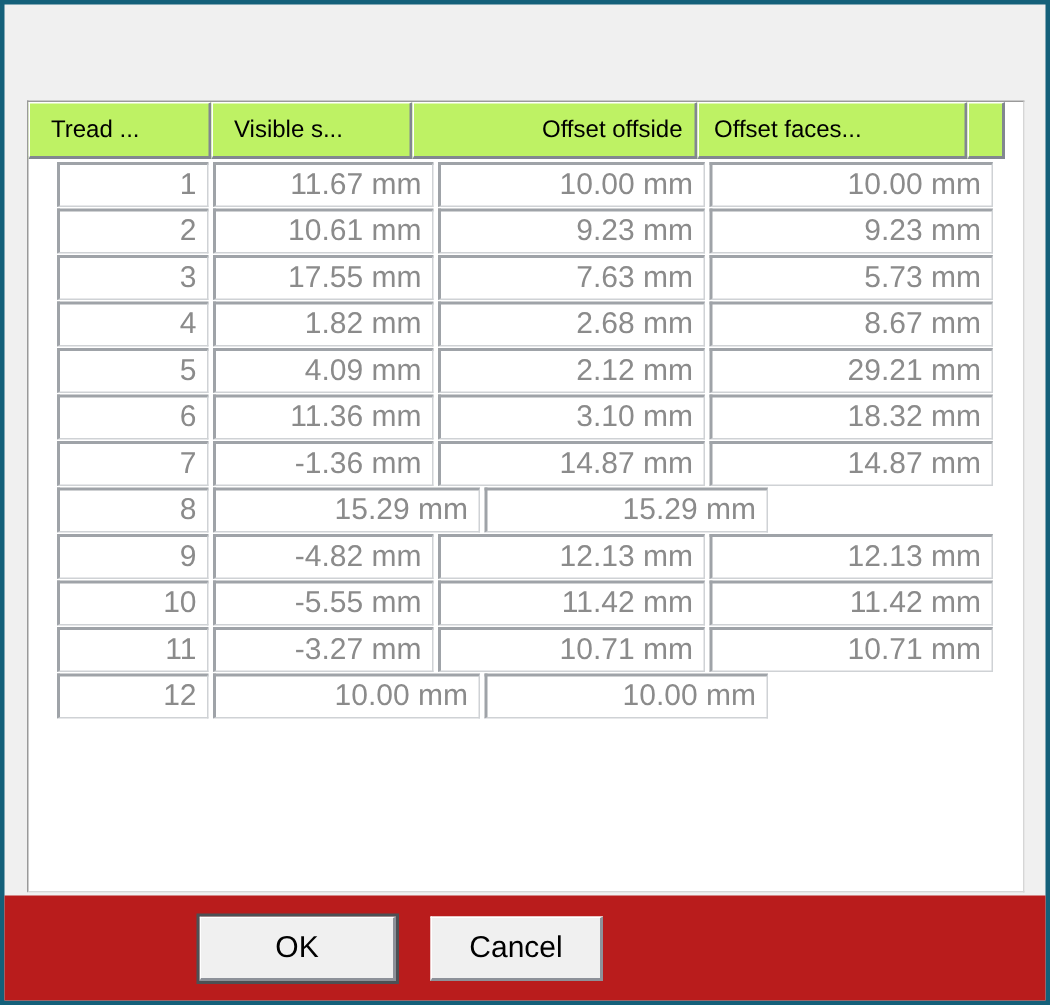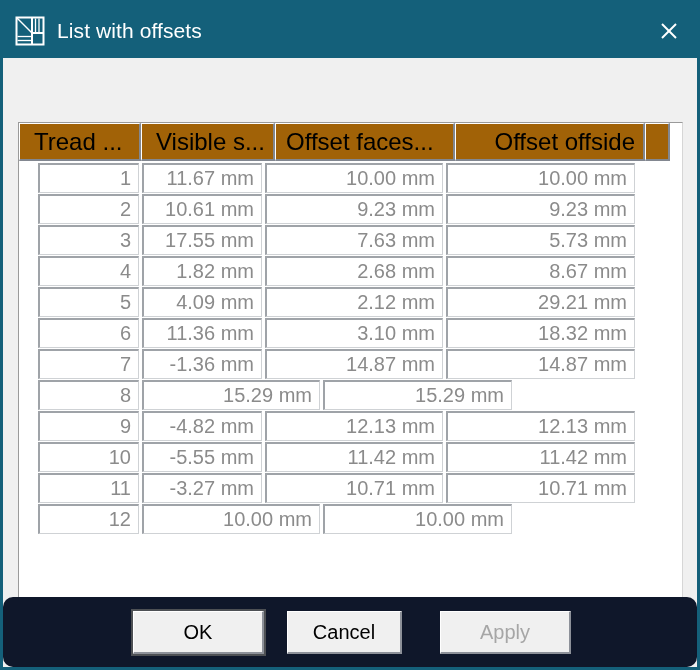--- a/index.html
+++ b/index.html
@@ -87,28 +87,28 @@
   }
 
   
   .list-header {
     display: flex;
     height: 38px;
     box-sizing: border-box;
   }
   .hcell {
     box-sizing: border-box;
-    background: #a16207;
+    background: #bef264;
     border-top: 1px solid #ffffff;
     border-left: 1px solid #ffffff;
     border-right: 2px solid #828790;
     border-bottom: 2px solid #828790;
     display: flex;
     align-items: center;
-    font-size: 24px;
+    font-size: 16px;
     color: #000000;
     white-space: nowrap;
     overflow: hidden;
     font-family: "Liberation Sans", sans-serif;
   }
   .hcell.c0 { width: 122px; justify-content: flex-start; padding-left: 14px; }
   .hcell.c1 { width: 134px; justify-content: flex-start; padding-left: 14px; }
   .hcell.c2 { width: 180px; justify-content: flex-start; padding-left: 10px; }
   .hcell.c3 { width: 190px; justify-content: flex-end; padding-right: 8px; }
   .hcell.c4 { width: 25px; }
@@ -140,31 +140,30 @@
     align-items: center;
     justify-content: flex-end;
     padding-right: 7px;
     font-size: 20px;
     color: #8b8b8b;
     white-space: nowrap;
     font-family: "Liberation Sans", sans-serif;
     margin-right: 3px;
   }
   .cell.k0 { width: 101px; }
-  .cell.k1 { width: 120px; }
+  .cell.k1 { width: 147px; }
   .cell.k2 { width: 178px; }
   .cell.k3 { width: 189px; }
 
   
   .footer {
     flex: 0 0 auto;
     height: 70px;
     position: relative;
-    background: #0f172a;
-    border-radius: 10px;
+    background: #b91c1c;
   }
   .btn {
     position: absolute;
     top: 14px;
     height: 43px;
     box-sizing: border-box;
     background: #f0f0f0;
     border-top: 1px solid #ffffff;
     border-left: 1px solid #ffffff;
     border-right: 2px solid #8d9199;
@@ -192,47 +191,28 @@
     left: 437px;
     width: 131px;
     color: #a6a6a6;
   }
 </style>
 </head>
 <body>
 
 <div class="dialog">
 
-  <div class="titlebar">
-    <svg class="title-icon" viewBox="0 0 30 30">
-      <rect x="1.5" y="1.5" width="27" height="27" fill="none" stroke="#ffffff" stroke-width="2"></rect>
-      <line x1="1.5" y1="1.5" x2="17" y2="17" stroke="#ffffff" stroke-width="1.4"></line>
-      <line x1="17" y1="1.5" x2="17" y2="28.5" stroke="#ffffff" stroke-width="2"></line>
-      <line x1="17" y1="17" x2="28.5" y2="17" stroke="#ffffff" stroke-width="2"></line>
-      <line x1="20.5" y1="2.5" x2="20.5" y2="16" stroke="#ffffff" stroke-width="1.3"></line>
-      <line x1="24" y1="2.5" x2="24" y2="16" stroke="#ffffff" stroke-width="1.3"></line>
-      <line x1="2.5" y1="20.5" x2="16" y2="20.5" stroke="#ffffff" stroke-width="1.3"></line>
-      <line x1="2.5" y1="24.5" x2="16" y2="24.5" stroke="#ffffff" stroke-width="1.3"></line>
-    </svg>
-    <span class="title-text">List with offsets</span>
-    <div class="close-button">
-      <svg width="20" height="20" viewBox="0 0 20 20">
-        <line x1="3" y1="3" x2="17" y2="17" stroke="#ffffff" stroke-width="2"></line>
-        <line x1="17" y1="3" x2="3" y2="17" stroke="#ffffff" stroke-width="2"></line>
-      </svg>
-    </div>
-  </div>
 
   <div class="dialog-body">
     <div class="list-panel">
       <div class="list-header">
         <div class="hcell c0">Tread ...</div>
         <div class="hcell c1">Visible s...</div>
+        <div class="hcell c3">Offset offside</div>
         <div class="hcell c2">Offset faces...</div>
-        <div class="hcell c3">Offset offside</div>
         <div class="hcell c4"></div>
       </div>
       <div class="rows" id="rows-container">
           <div class="row">
             <div class="gutter"></div>
             <div class="cell k0">1</div>
             <div class="cell k1">11.67 mm</div>
             <div class="cell k2">10.00 mm</div>
             <div class="cell k3">10.00 mm</div>
           </div>
@@ -311,16 +291,15 @@
             <div class="cell k2">10.00 mm</div>
             <div class="cell k3">10.00 mm</div>
           </div>
         </div>
     </div>
   </div>
 
   <div class="footer">
     <div class="btn ok">OK</div>
     <div class="btn cancel">Cancel</div>
-    <div class="btn apply">Apply</div>
   </div>
 
 </div>
 
 </body></html>

